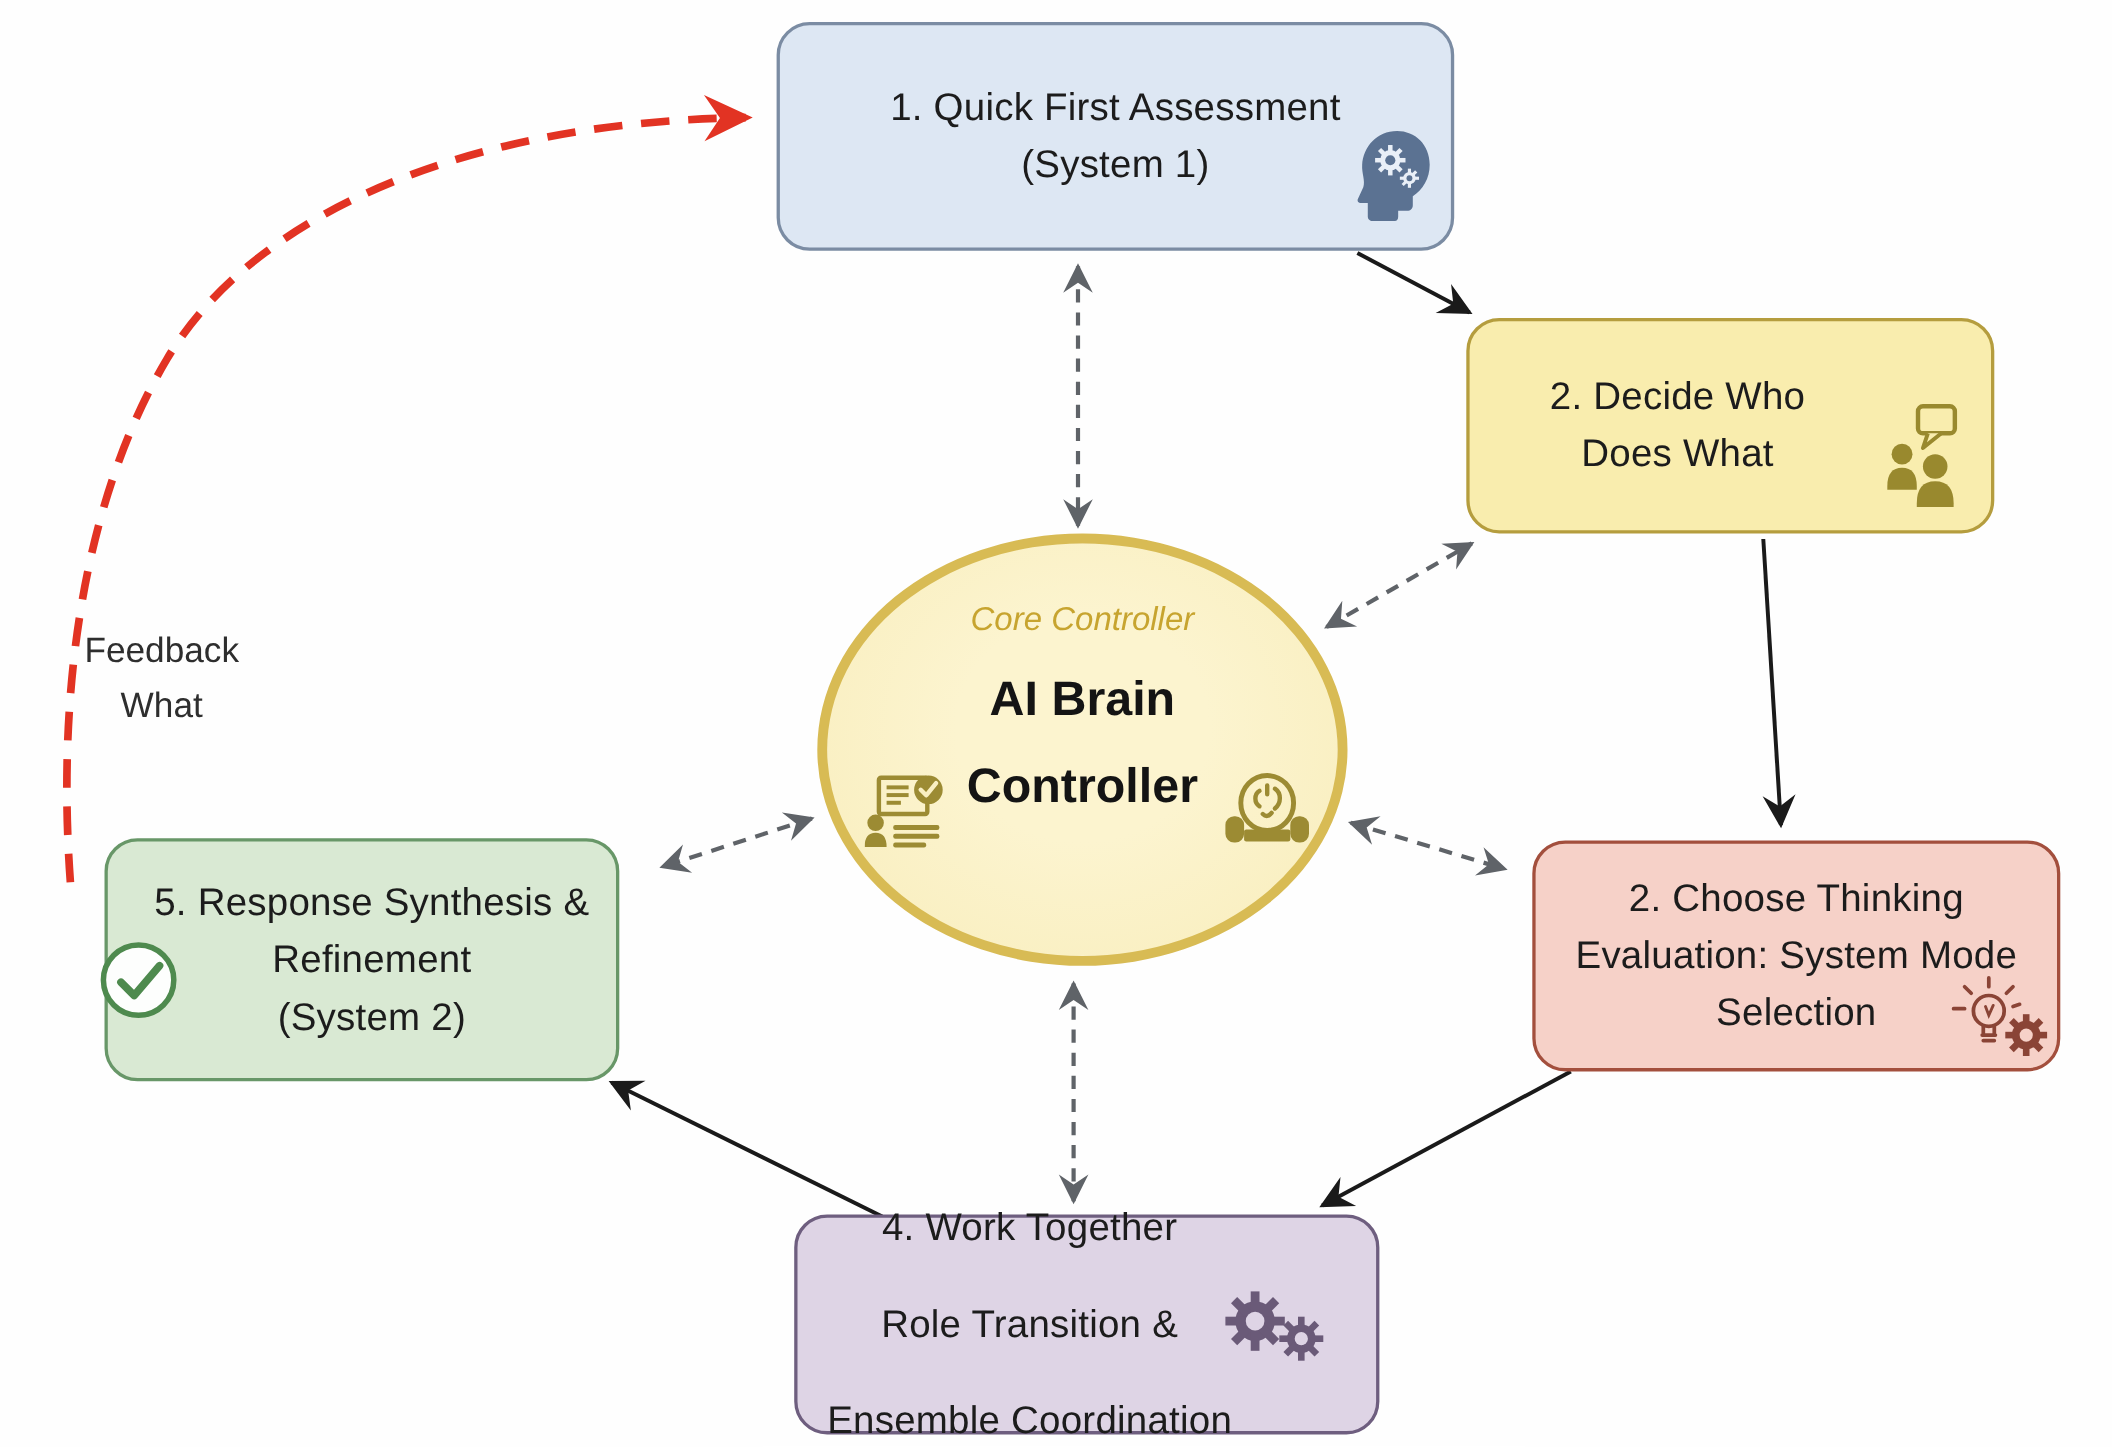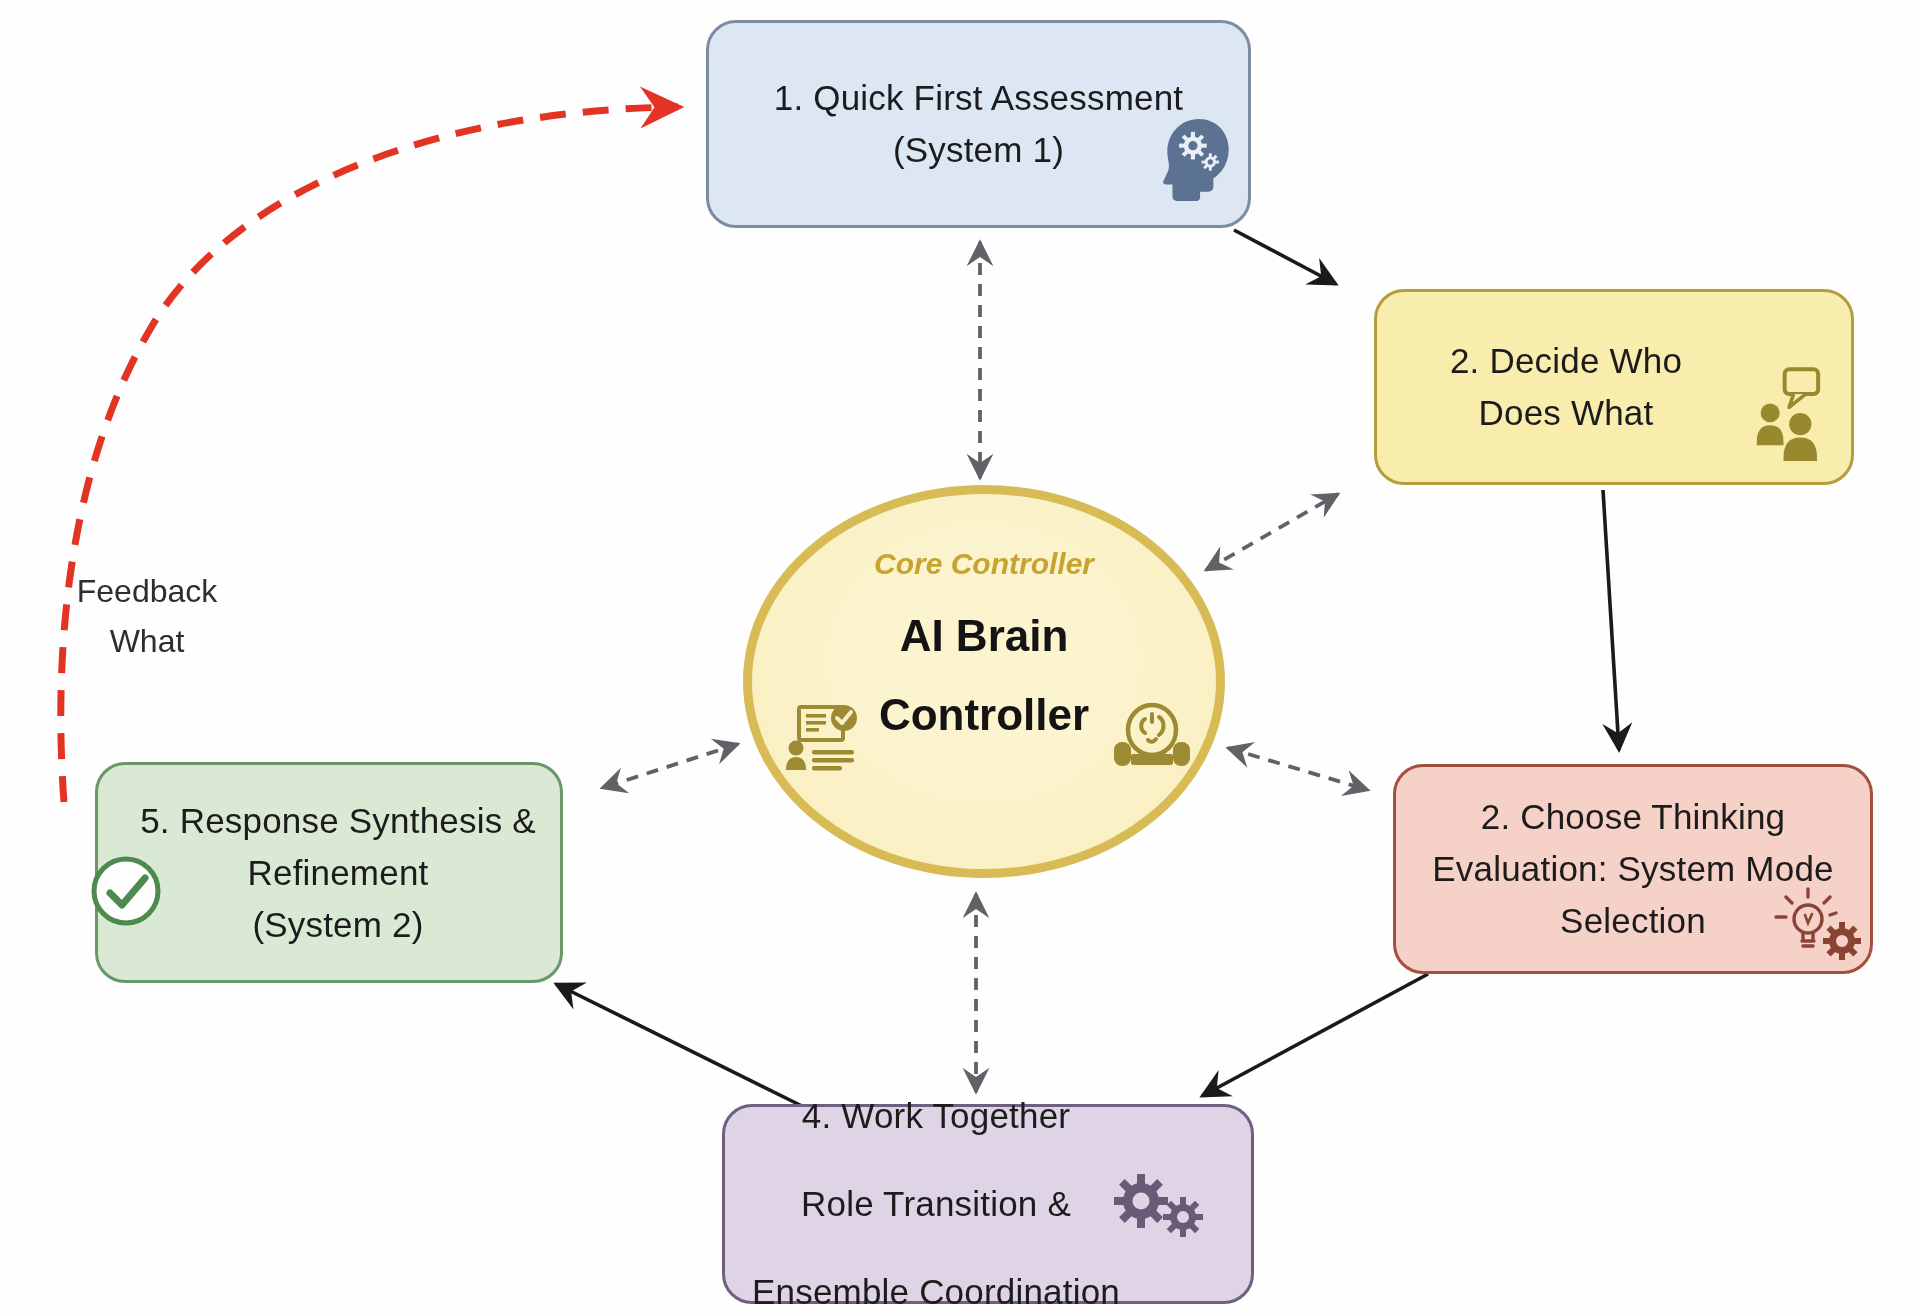--- a/index.html
+++ b/index.html
@@ -7,33 +7,33 @@
     position:relative;width:1920px;height:1315px;background:#fefefe;overflow:hidden;
     font-family:"Liberation Sans",sans-serif;color:#1c1c1c;
   }
   .arrows{position:absolute;left:0;top:0;width:1920px;height:1315px;}
   .node{
     position:absolute;box-sizing:border-box;border-radius:30px;
     display:flex;flex-direction:column;justify-content:center;align-items:center;
     text-align:center;font-size:35px;line-height:52px;letter-spacing:0.2px;
   }
   .node .icon{position:absolute;}
-  .n1{left:706px;top:20px;width:545px;height:208px;background:#dde7f3;border:3px solid #7b8ca3;align-items:center;}
-  .n2{left:1333px;top:289px;width:480px;height:196px;background:#f9edae;border:3px solid #b59d3e;padding-right:96px;margin-left:41px;}
+  .n1{left:706px;top:20px;width:616px;height:208px;background:#dde7f3;border:3px solid #7b8ca3;align-items:center;}
+  .n2{left:1333px;top:289px;width:480px;height:196px;background:#f9edae;border:3px solid #b59d3e;padding-right:96px;}
   .n3{left:1393px;top:764px;width:480px;height:210px;background:#f6d1c8;border:3px solid #a34f3d;}
   .n4{left:722px;top:1104px;width:532px;height:200px;background:#ded4e5;border:3px solid #6e5e7f;padding-right:104px;gap:36px;}
   .n5{left:95px;top:762px;width:468px;height:221px;background:#d9e9d3;border:3px solid #689768;padding-left:18px;}
   .ellipse{
     position:absolute;left:743px;top:485px;width:482px;height:393px;box-sizing:border-box;
     border-radius:50%;border:9px solid #d8bb54;
     background:radial-gradient(ellipse at 50% 45%, #fcf4cf 35%, #f8edbb 100%);
     display:flex;flex-direction:column;align-items:center;text-align:center;
     padding-top:48px;
   }
-  .ellipse .subtitle{font-size:30px;font-weight:bold;font-style:italic;color:#c7a42f;line-height:44px;}
+  .ellipse .subtitle{font-size:30px;font-weight:normal;font-style:italic;color:#c7a42f;line-height:44px;}
   .ellipse .etitle{font-size:44px;font-weight:bold;color:#141414;line-height:58px;margin-top:21px;}
   .feedback{
     position:absolute;left:58px;top:566px;width:178px;text-align:center;
     font-size:32px;line-height:50px;color:#2e2e2e;
   }
 </style>
 </head>
 <body>
 
 <div class="stage">

